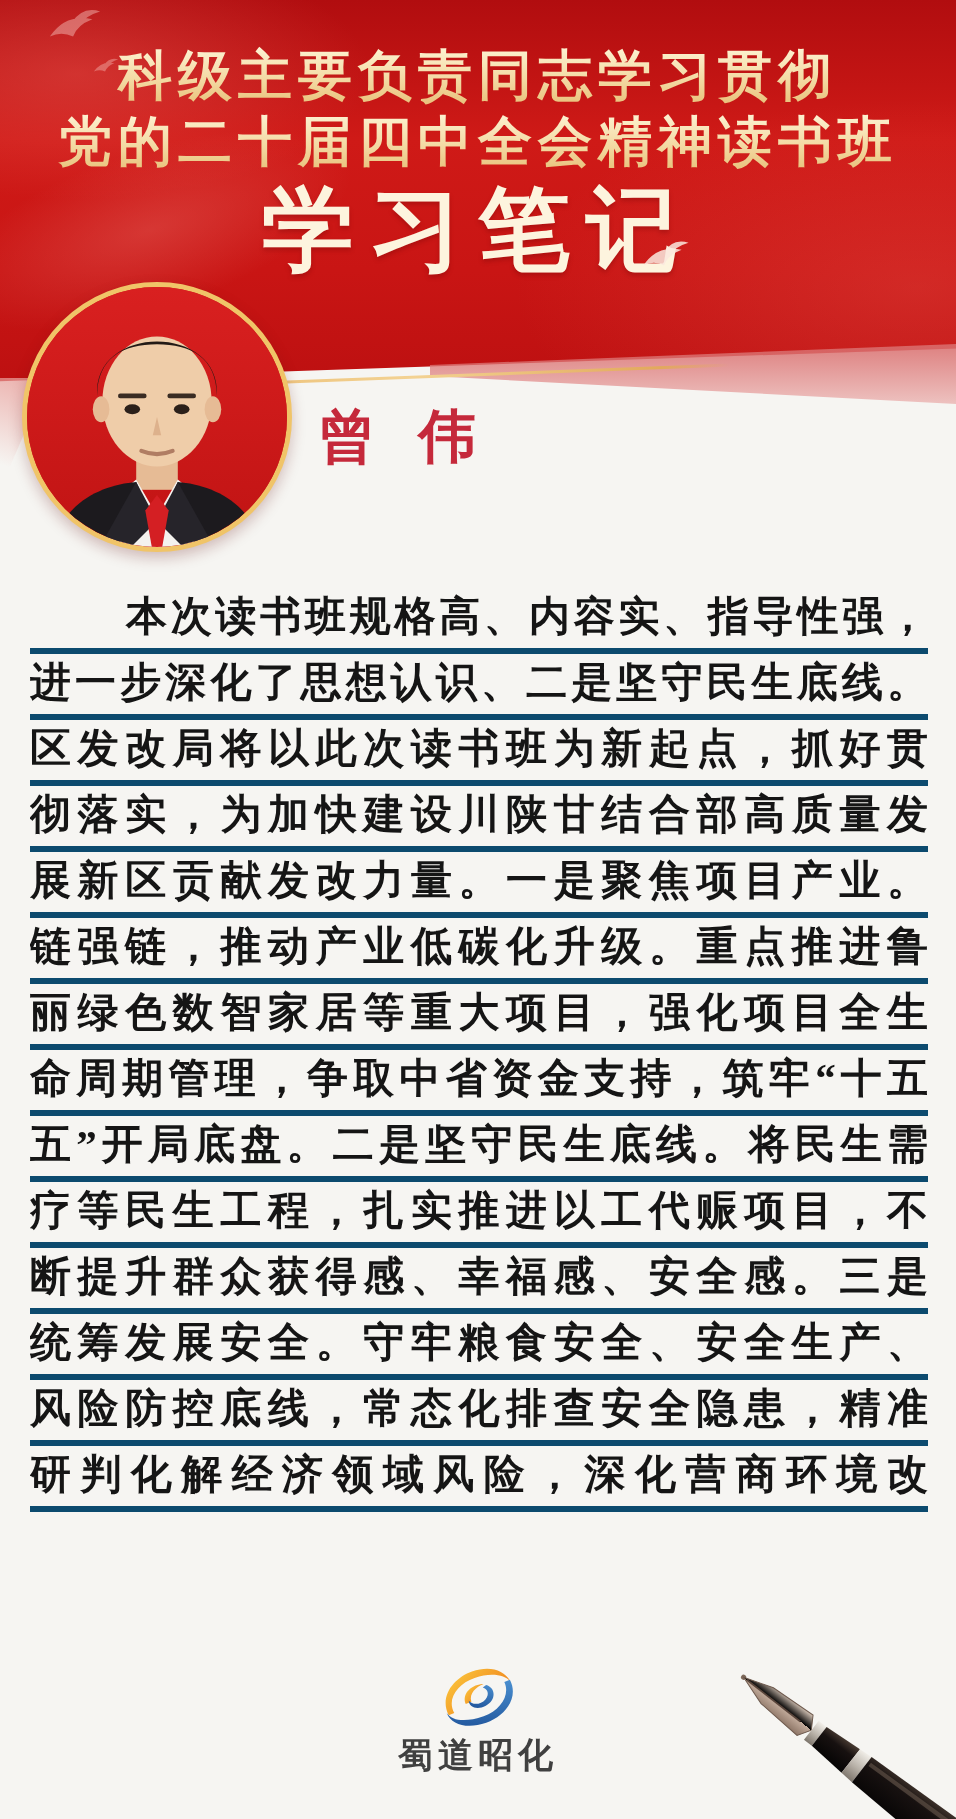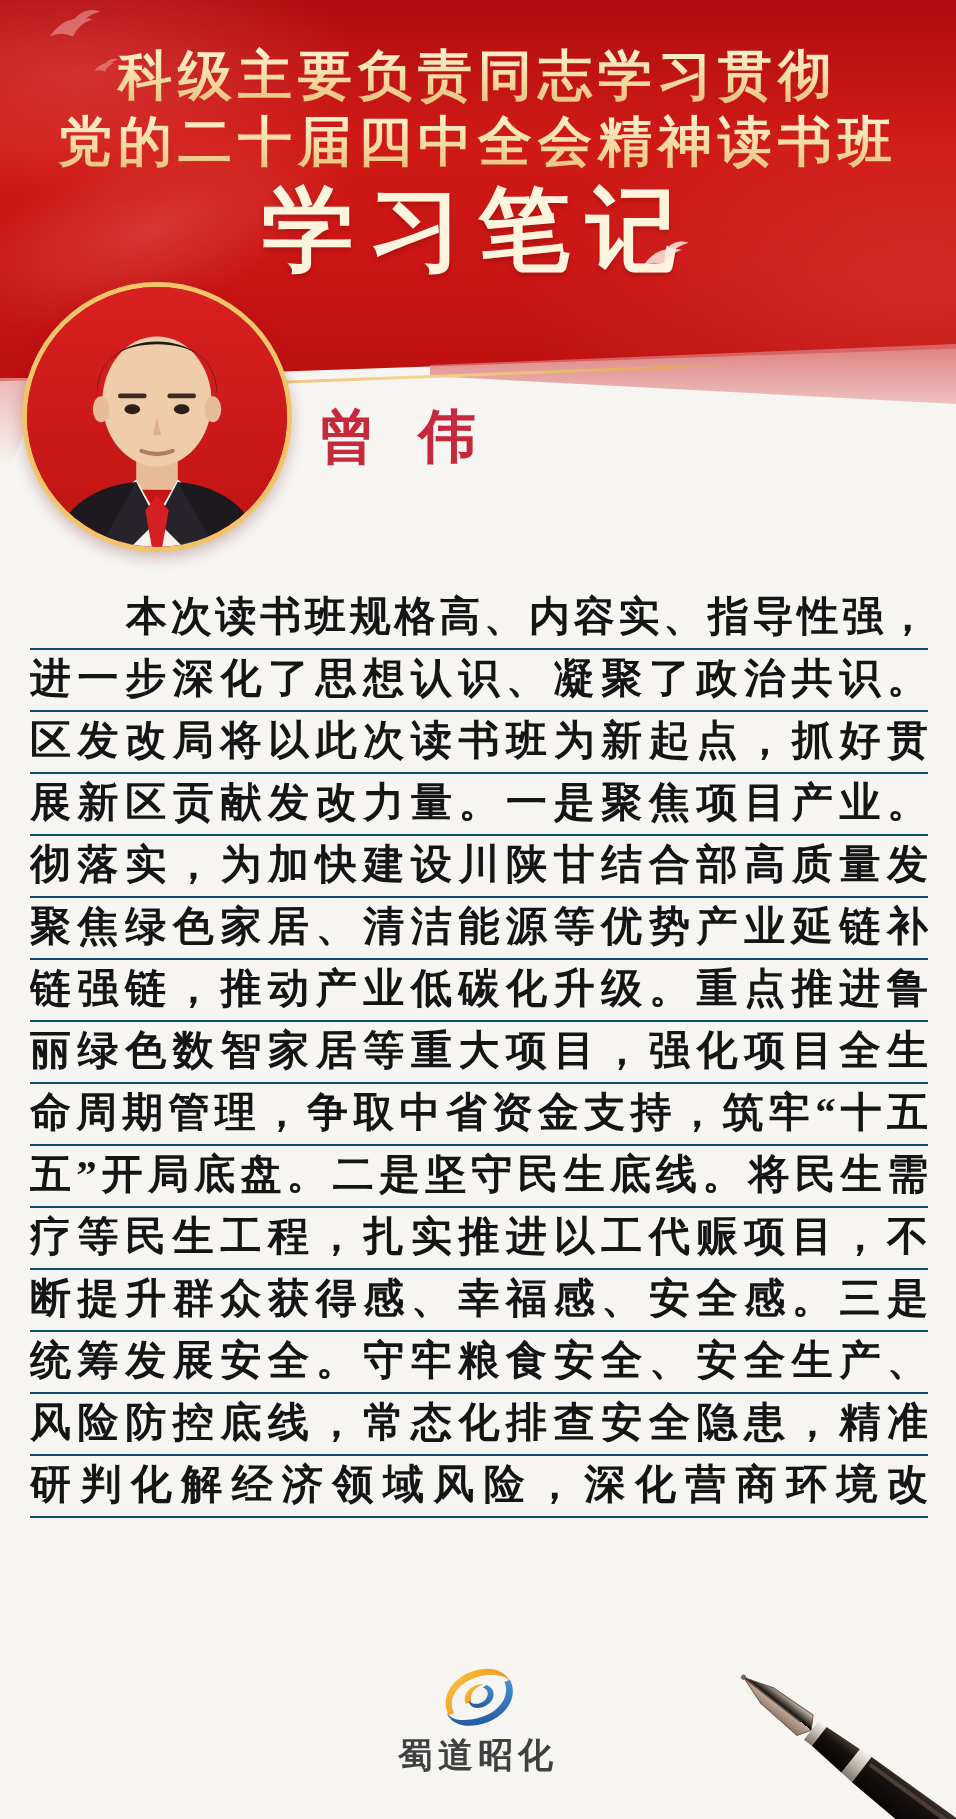--- a/index.html
+++ b/index.html
@@ -64,21 +64,21 @@
     color:#c5293b;letter-spacing:14px;white-space:nowrap;text-align:right;
   }
   .position{
     position:absolute;left:318px;top:494px;font-size:42px;font-weight:700;
     color:#c5293b;letter-spacing:5px;white-space:nowrap;
   }
 
   
   .notes{position:absolute;left:30px;top:588px;width:898px;}
   .note-line{
-    height:60px;line-height:56px;border-bottom:2px solid #0c4a6e;
+    height:60px;line-height:56px;border-bottom:6px solid #0c4a6e;
     font-size:41px;font-weight:700;color:#151515;
     text-align:justify;text-align-last:justify;white-space:nowrap;overflow:hidden;
   }
   .note-line.first{text-indent:96px;}
   .note-line.last{text-align-last:left;letter-spacing:11px;}
 
   
   .footer-logo{position:absolute;left:50%;top:1660px;transform:translateX(-50%);width:110px;height:74px;}
   .footer-logo svg{display:block;width:100%;height:100%;}
   .logo-text{
@@ -150,25 +150,24 @@
       <path d="M58 75 L50 90 L60 100 L72 100 Z" fill="#26242a"></path>
 
       <path d="M50 80 L45.5 86 L48 100 L52 100 L54.5 86 Z" fill="#d41f23"></path>
     </svg>
   </div>
 
   <div class="name">曾 伟</div>
 
   <div class="notes">
       <div class="note-line first">本次读书班规格高、内容实、指导性强，</div>
-      <div class="note-line">进一步深化了思想认识、凝聚了政治共识。</div>
+      <div class="note-line">进一步深化了思想认识、二是坚守民生底线。</div>
       <div class="note-line">区发改局将以此次读书班为新起点，抓好贯</div>
+      <div class="note-line">彻落实，为加快建设川陕甘结合部高质量发</div>
       <div class="note-line">展新区贡献发改力量。一是聚焦项目产业。</div>
-      <div class="note-line">彻落实，为加快建设川陕甘结合部高质量发</div>
-      <div class="note-line">聚焦绿色家居、清洁能源等优势产业延链补</div>
       <div class="note-line">链强链，推动产业低碳化升级。重点推进鲁</div>
       <div class="note-line">丽绿色数智家居等重大项目，强化项目全生</div>
       <div class="note-line">命周期管理，争取中省资金支持，筑牢“十五</div>
       <div class="note-line">五”开局底盘。二是坚守民生底线。将民生需</div>
       <div class="note-line">疗等民生工程，扎实推进以工代赈项目，不</div>
       <div class="note-line">断提升群众获得感、幸福感、安全感。三是</div>
       <div class="note-line">统筹发展安全。守牢粮食安全、安全生产、</div>
       <div class="note-line">风险防控底线，常态化排查安全隐患，精准</div>
       <div class="note-line">研判化解经济领域风险，深化营商环境改</div>
     </div>

